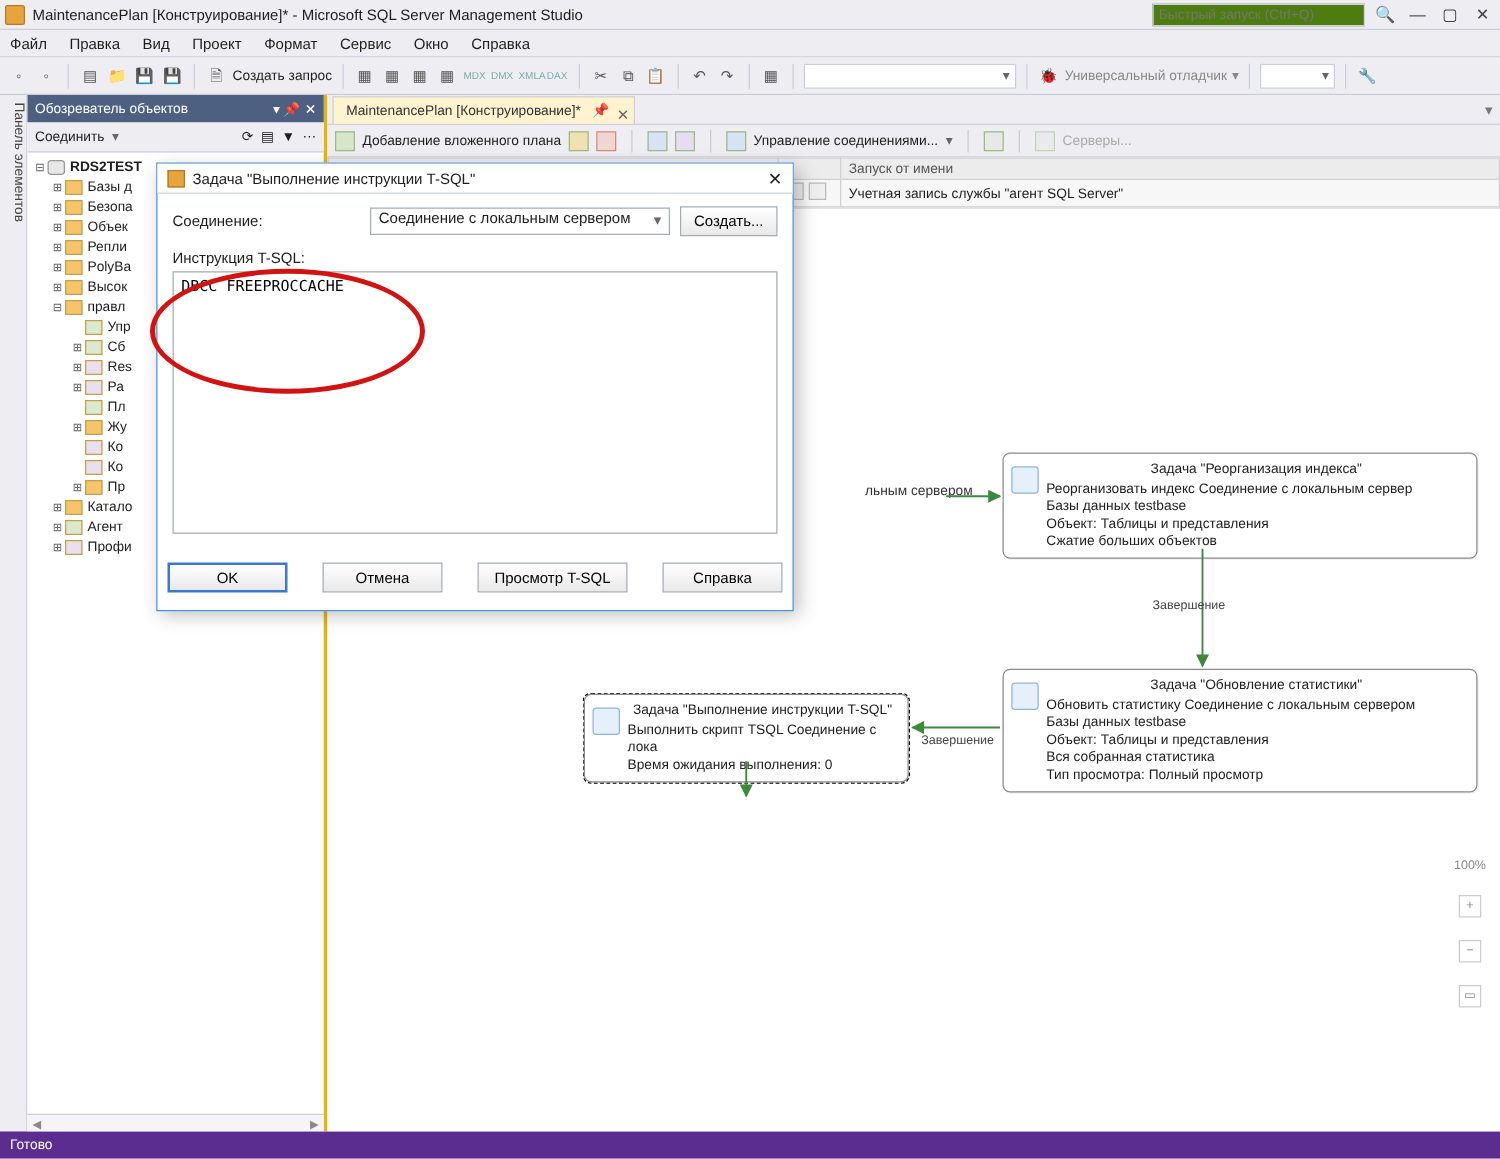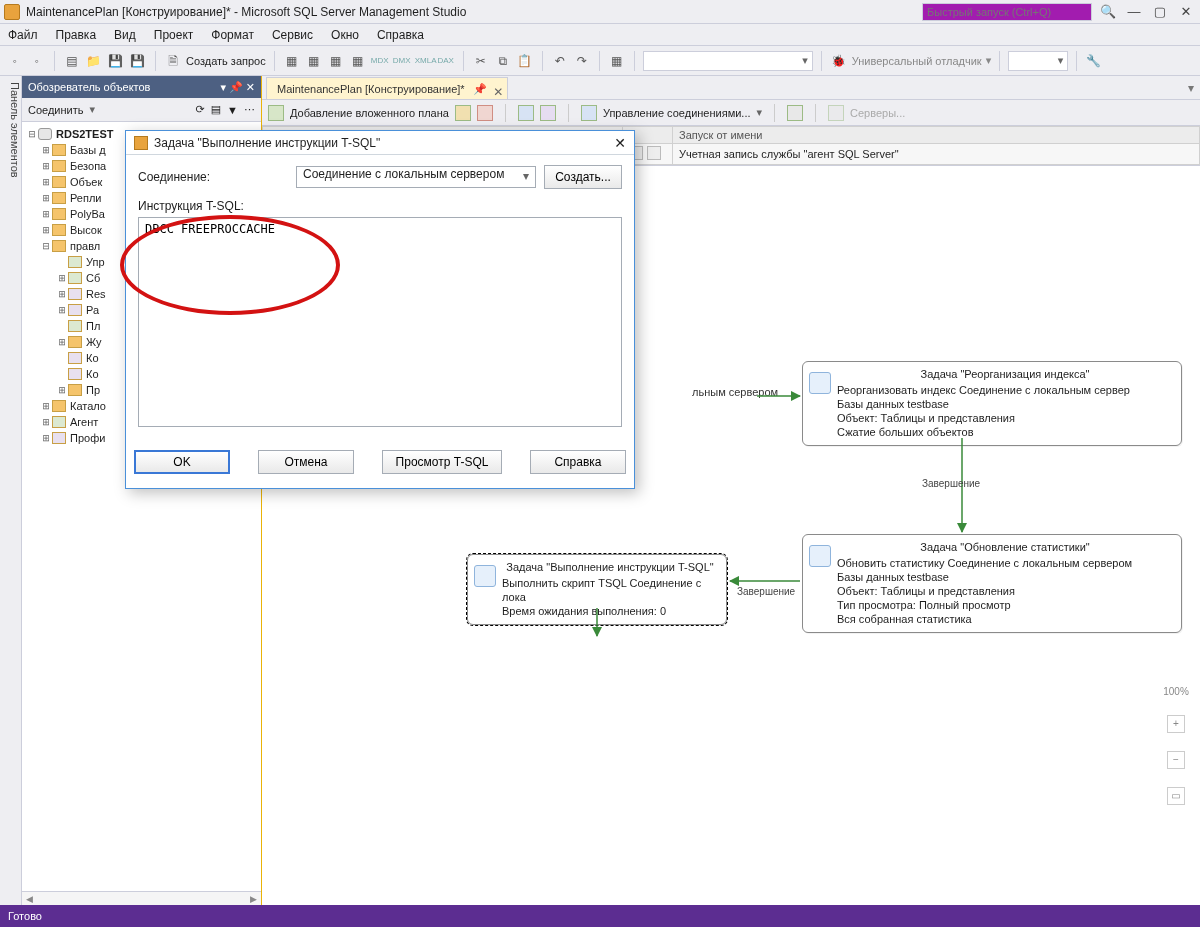--- a/index.html
+++ b/index.html
@@ -1,31 +1,31 @@
 <!DOCTYPE html>
 <html><head>
 <meta charset="utf-8">
 <style>
   html,body{margin:0;padding:0;font-family:"Segoe UI",Tahoma,sans-serif;font-size:12px;color:#1e1e1e;background:#fff;height:100%;overflow:hidden}
   *{box-sizing:border-box}
   .titlebar{height:24px;background:#eeeef2;display:flex;align-items:center;padding:0 4px;gap:6px;border-bottom:1px solid #cccedb}
   .titlebar .spacer{flex:1}
-  .qsearch{width:170px;height:18px;border:1px solid #cccedb;background:#a21caf;font-size:11px;padding:0 4px}
+  .qsearch{width:170px;height:18px;border:1px solid #cccedb;background:#4d7c0f;font-size:11px;padding:0 4px}
   .winbtn{width:20px;text-align:center;font-size:13px;color:#444}
   .menubar{height:22px;background:#eeeef2;display:flex;align-items:center;gap:18px;padding:0 8px;border-bottom:1px solid #cccedb}
   .toolbar{height:30px;background:#eeeef2;display:flex;align-items:center;gap:4px;padding:0 6px;border-bottom:1px solid #cccedb;font-size:11px}
   .toolbar .sep{width:1px;height:20px;background:#cccedb;margin:0 4px}
   .toolbar .icon{width:18px;height:18px;display:inline-block;text-align:center;line-height:18px;font-size:12px;color:#555}
   .tool-dd{border:1px solid #cccedb;background:#fff;height:20px;padding:0 18px 0 6px;position:relative;font-size:11px;color:#888}
   .tool-dd::after{content:"▾";position:absolute;right:4px;top:2px;color:#666}
   .body-wrap{display:flex;height:calc(100% - 24px - 22px - 30px - 22px);position:relative}
   
   .side-strip{width:22px;background:#eeeef2;border-right:1px solid #cccedb;writing-mode:vertical-rl;text-align:left;padding-top:6px;font-size:11px;color:#444}
   
-  .oex{width:240px;border-right:1px solid #eab308;display:flex;flex-direction:column;background:#fff}
+  .oex{width:240px;border-right:3px solid #eab308;display:flex;flex-direction:column;background:#fff}
   .oex-title{height:22px;background:#4d6082;color:#fff;display:flex;align-items:center;padding:0 6px;font-size:11px}
   .oex-title .spacer{flex:1}
   .oex-toolbar{height:24px;background:#eeeef2;border-bottom:1px solid #cccedb;display:flex;align-items:center;padding:0 6px;gap:6px;font-size:11px}
   .tree{flex:1;overflow:auto;padding:4px 0;font-size:11px}
   .tree-row{display:flex;align-items:center;height:16px;padding-left:6px;white-space:nowrap}
   .tree-row .tw{width:12px;text-align:center;color:#666;font-size:9px}
   .tree-row .folder{width:14px;height:12px;margin-right:4px;display:inline-block;background:#f5c46b;border:1px solid #c89f45}
   .tree-row .db{width:14px;height:12px;margin-right:4px;display:inline-block;background:#e7e7e7;border:1px solid #999;border-radius:3px}
   
   .main{flex:1;display:flex;flex-direction:column;background:#f5f5f5;position:relative}
@@ -328,22 +328,22 @@
         <div class="ln">Объект: Таблицы и представления</div>
         <div class="ln">Сжатие больших объектов</div>
       </div>
 
       <div class="task-box" style="left:540px;top:368px;width:380px">
         <span class="ticon"></span>
         <div class="ttl">Задача "Обновление статистики"</div>
         <div class="ln">Обновить статистику Соединение с локальным сервером</div>
         <div class="ln">Базы данных testbase</div>
         <div class="ln">Объект: Таблицы и представления</div>
+        <div class="ln">Вся собранная статистика</div>
         <div class="ln">Тип просмотра: Полный просмотр</div>
-        <div class="ln">Вся собранная статистика</div>
       </div>
 
       <div class="task-box selected" style="left:205px;top:388px;width:260px">
         <span class="ticon"></span>
         <div class="ttl">Задача "Выполнение инструкции T-SQL"</div>
         <div class="ln">Выполнить скрипт TSQL Соединение с лока</div>
         <div class="ln">Время ожидания выполнения: 0</div>
       </div>
 
       <svg class="arrows">

